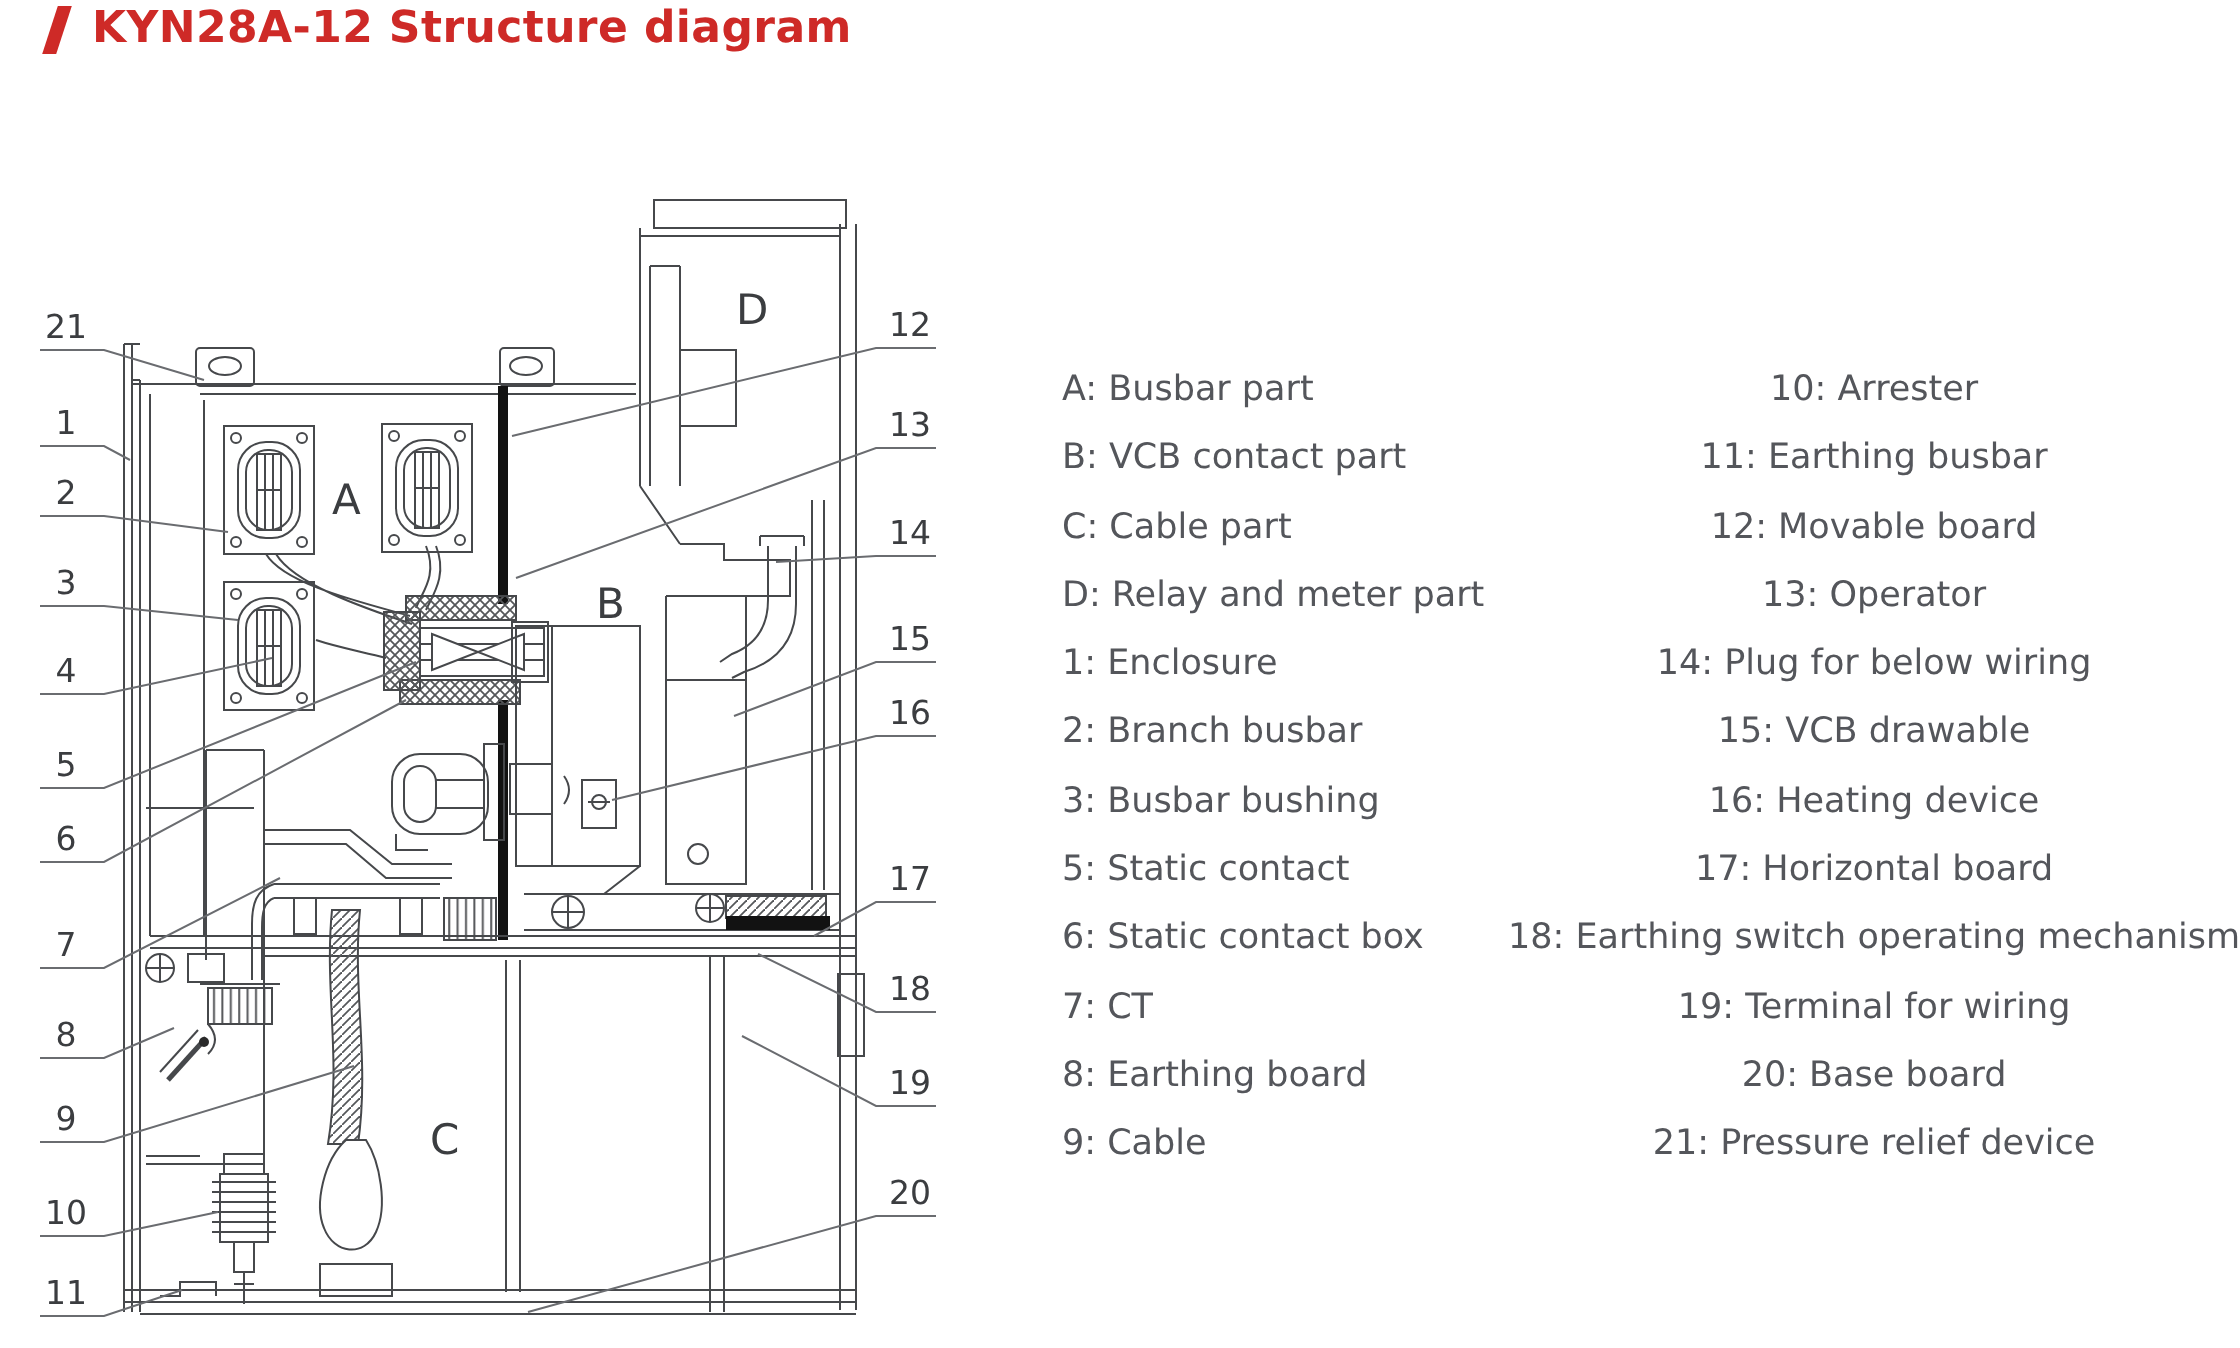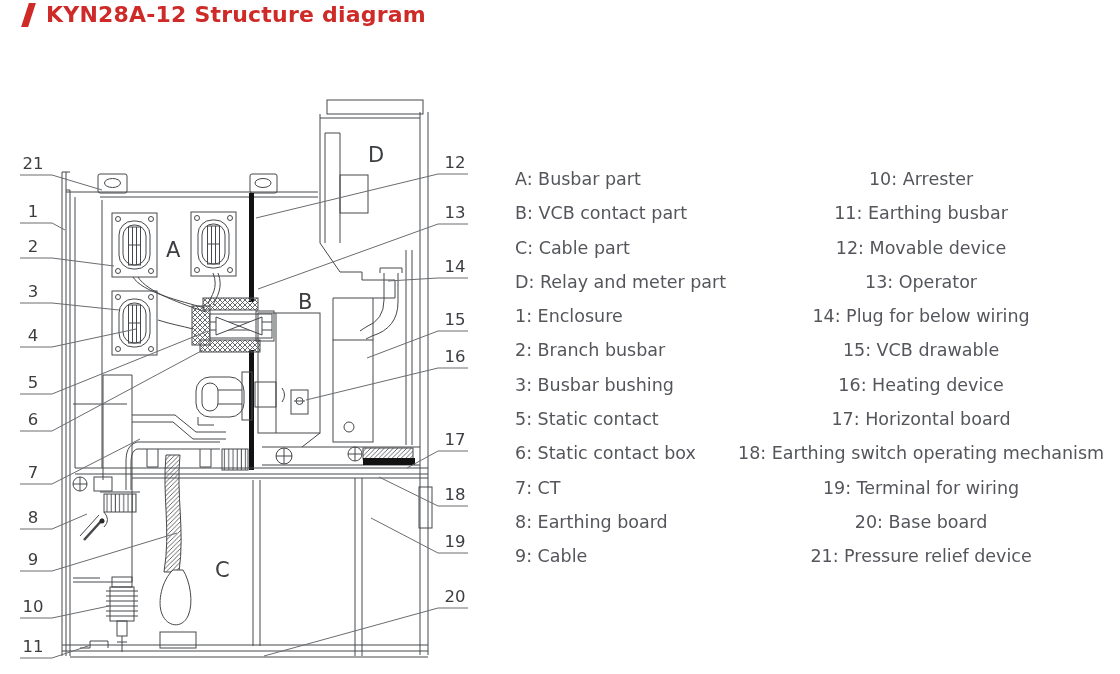--- a/index.html
+++ b/index.html
@@ -3,21 +3,21 @@
 <meta charset="utf-8">
 <style>
   html,body{margin:0;padding:0;}
   body{
     width:1120px;height:674px;position:relative;overflow:hidden;
     background:#ffffff;font-family:"DejaVu Sans","Liberation Sans",sans-serif;
   }
   .page-title-wrap{position:absolute;left:25px;top:2px;display:flex;align-items:center;z-index:5;}
   .title-slash{width:7px;height:24px;background:#ce2a27;transform:skewX(-18deg);margin-right:14px;}
   .page-title{font-size:22px;font-weight:bold;color:#ce2a27;letter-spacing:0.2px;}
-  .legend-col{position:absolute;top:162px;list-style:none;margin:0;padding:0;
+  .legend-col{position:absolute;top:162px;list-style:none;margin:16px;padding:0;
     font-size:17.5px;color:#54565b;line-height:34.3px;white-space:nowrap;}
   #legend-left{left:515px;}
   #legend-right{left:738px;text-align:center;}
   #diagram-svg{position:absolute;left:0;top:0;}
   #diagram-svg text{font-family:"DejaVu Sans","Liberation Sans",sans-serif;}
   .co-num{font-size:16.5px;fill:#3b3d40;}
   .co-letter{font-size:21px;fill:#3b3d40;}
   .ln{stroke:#46484b;stroke-width:1;fill:none;}
   .ldr{stroke:#6a6c70;stroke-width:1;fill:none;}
   .thick{stroke:#121212;stroke-width:5;fill:none;}
@@ -247,21 +247,21 @@
     <li>3: Busbar bushing</li>
     <li>5: Static contact</li>
     <li>6: Static contact box</li>
     <li>7: CT</li>
     <li>8: Earthing board</li>
     <li>9: Cable</li>
   </ul>
 <ul id="legend-right" class="legend-col">
     <li>10: Arrester</li>
     <li>11: Earthing busbar</li>
-    <li>12: Movable device</li>
+    <li>12: Movable board</li>
     <li>13: Operator</li>
     <li>14: Plug for below wiring</li>
     <li>15: VCB drawable</li>
     <li>16: Heating device</li>
     <li>17: Horizontal board</li>
     <li>18: Earthing switch operating mechanism</li>
     <li>19: Terminal for wiring</li>
     <li>20: Base board</li>
     <li>21: Pressure relief device</li>
   </ul>

